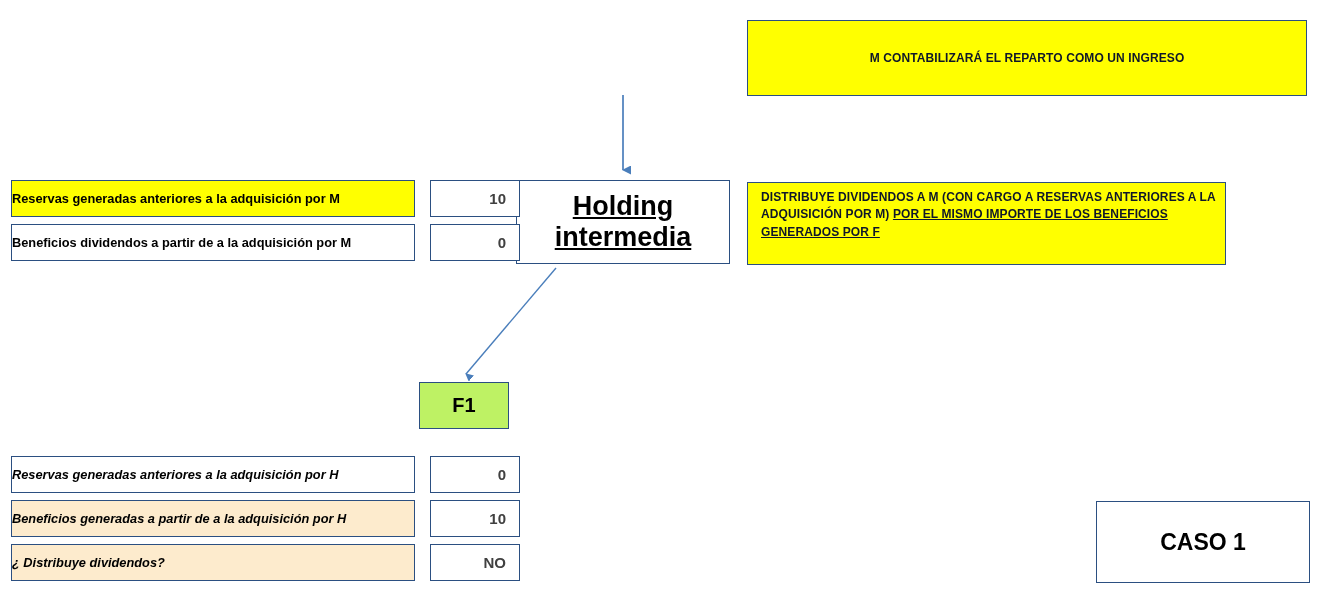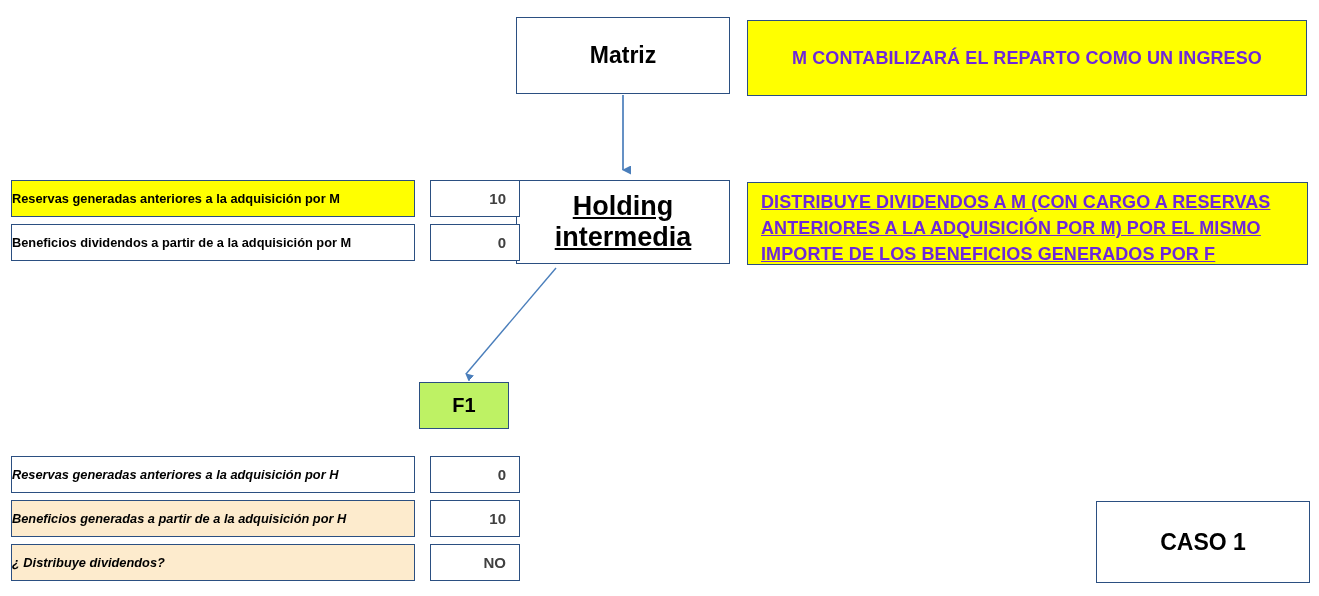--- a/index.html
+++ b/index.html
@@ -58,39 +58,38 @@
     width: 214px; height: 82px;
     font-size: 23px;
     font-weight: bold;
   }
   
   .note {
     position: absolute;
     box-sizing: border-box;
     border: 1.6px solid #2b4f81;
     background: #ffff00;
-    color: #6d28d9;
-    font-size: 18px;
+    color: #0f172a;
+    font-size: 12px;
     font-weight: bold;
     letter-spacing: 0.1px;
   }
   #note-top {
     left: 747px; top: 20px;
     width: 560px; height: 76px;
     display: flex;
     align-items: center;
     justify-content: center;
     text-align: center;
   }
   #note-mid {
     left: 747px; top: 182px;
-    width: 561px; height: 83px;
+    width: 479px; height: 83px;
     padding: 6px 9px 4px 13px;
     line-height: 1.45;
-    text-decoration: underline;
   }
   #note-mid .u { text-decoration: underline; }
   
   .table {
     position: absolute;
   }
   .row {
     position: relative;
     height: 37px;
     margin-bottom: 7px;
@@ -157,23 +156,20 @@
       <marker id="arrowhead-diag" markerWidth="8" markerHeight="8" refX="4" refY="7" orient="auto" markerUnits="userSpaceOnUse">
         <path d="M0,0 L8,0 L4,8 Z" fill="#4a7ebb"></path>
       </marker>
     </defs>
 
     <line x1="623" y1="95" x2="623" y2="170" stroke="#4a7ebb" stroke-width="1.7" marker-end="url(#arrowhead-down)"></line>
 
     <line x1="556" y1="268" x2="466" y2="374" stroke="#4a7ebb" stroke-width="1.4" marker-end="url(#arrowhead-diag)"></line>
   </svg>
 
-  <div class="box" id="box-matriz">
-    <span>Matriz</span>
-  </div>
 
   <div class="box" id="box-holding">
     <div>
       <div>Holding</div>
       <div>intermedia</div>
     </div>
   </div>
 
   <div class="box" id="box-f1">
     <span>F1</span>

